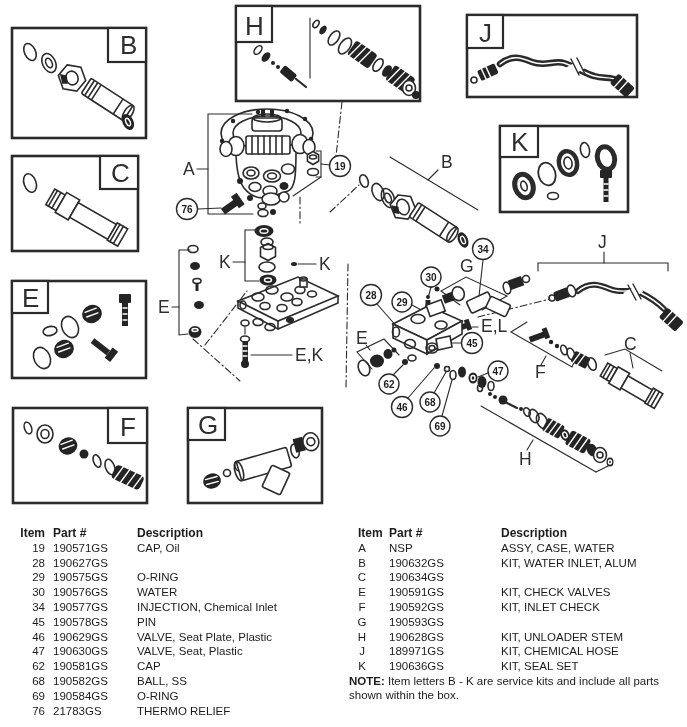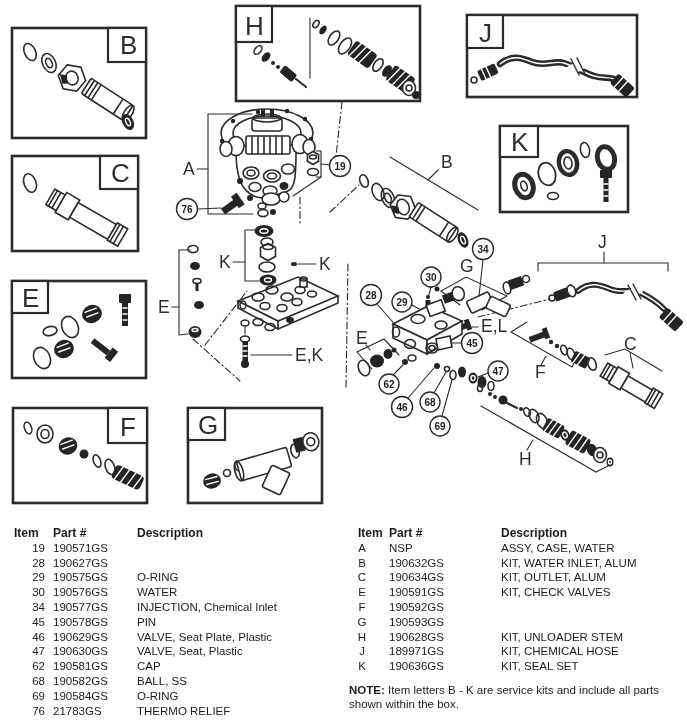--- a/index.html
+++ b/index.html
@@ -24,23 +24,23 @@
   
   .ptable{position:absolute;font-size:11.5px;line-height:14.8px;}
   .t-left{left:13px;top:526px;width:332px;}
   .t-right{left:349px;top:526px;width:336px;}
   .thead,.trow{display:grid;}
   .t-left .thead,.t-left .trow{grid-template-columns:40px 84px 1fr;}
   .t-right .thead,.t-right .trow{grid-template-columns:40px 112px 1fr;}
   .thead{font-weight:700;font-size:12px;}
   .col-item{text-align:right;padding-right:8px;}
   .t-right .col-item{text-align:center;padding-right:14px;}
-  .thead .col-item{text-align:left;padding-left:1px;}
+  .thead .col-item{text-align:right;padding-left:1px;}
   .t-right .thead .col-item{padding-left:9px;}
-  .note{margin-top:9px;font-size:11.5px;line-height:14.5px;width:336px;}
+  .note{font-size:11.5px;line-height:14.5px;width:336px;}
   .nb{font-weight:700;}
 </style>
 </head>
 <body>
 
 <div class="page">
 
 <svg class="diagram" width="687" height="522" viewBox="0 0 687 522">
   <g stroke="#2b2b2b" stroke-width="1.6" fill="none" stroke-linecap="round">
 
@@ -633,20 +633,21 @@
   <div class="thead">
     <span class="col-item">Item</span>
     <span class="col-part">Part #</span>
     <span class="col-desc">Description</span>
   </div>
   <div>
 
       <div class="trow">
         <span class="col-item">19</span>
         <span class="col-part">190571GS</span>
+        <span class="col-desc">CAP, Oil</span>
       </div>
 
       <div class="trow">
         <span class="col-item">28</span>
         <span class="col-part">190627GS</span>
       </div>
 
       <div class="trow">
         <span class="col-item">29</span>
         <span class="col-part">190575GS</span>
@@ -725,32 +726,32 @@
 
       <div class="trow">
         <span class="col-item">B</span>
         <span class="col-part">190632GS</span>
         <span class="col-desc">KIT, WATER INLET, ALUM</span>
       </div>
 
       <div class="trow">
         <span class="col-item">C</span>
         <span class="col-part">190634GS</span>
-        <span class="col-desc">KIT, OUTLET, ALUM</span>
       </div>
 
       <div class="trow">
         <span class="col-item">E</span>
         <span class="col-part">190591GS</span>
         <span class="col-desc">KIT, CHECK VALVES</span>
       </div>
 
       <div class="trow">
         <span class="col-item">F</span>
         <span class="col-part">190592GS</span>
+        <span class="col-desc">KIT, INLET CHECK</span>
       </div>
 
       <div class="trow">
         <span class="col-item">G</span>
         <span class="col-part">190593GS</span>
       </div>
 
       <div class="trow">
         <span class="col-item">H</span>
         <span class="col-part">190628GS</span>

